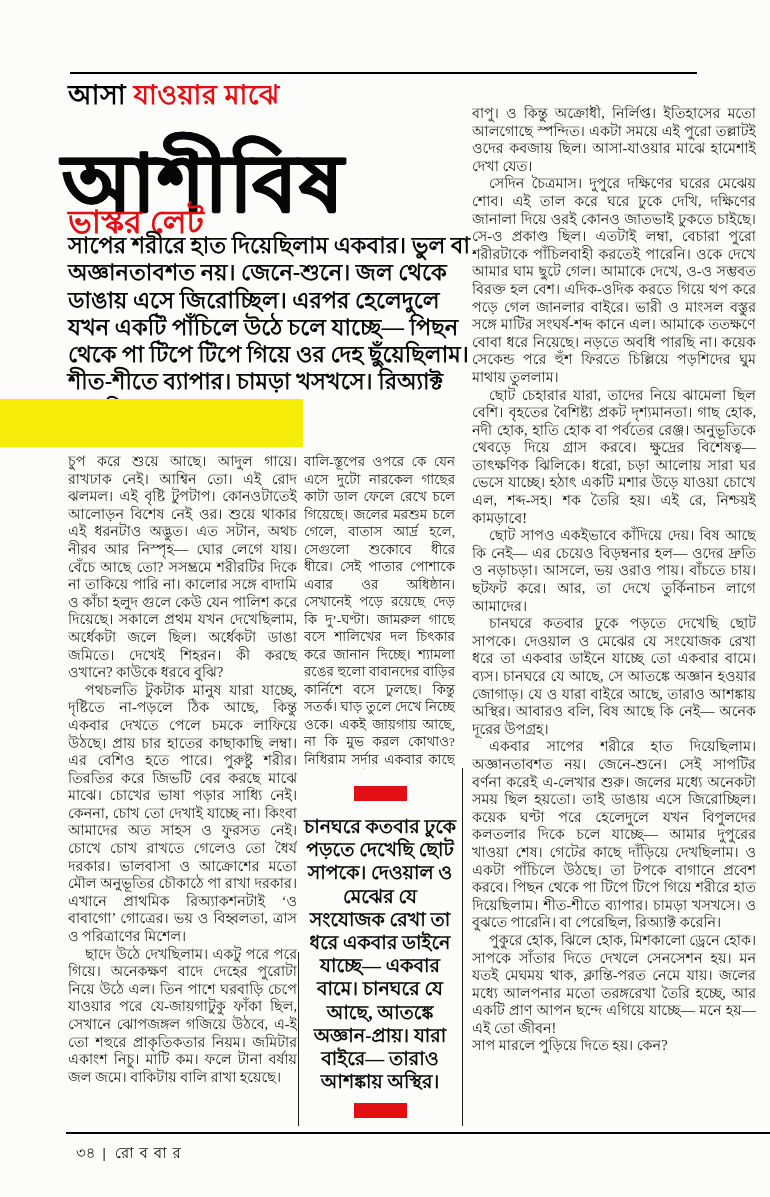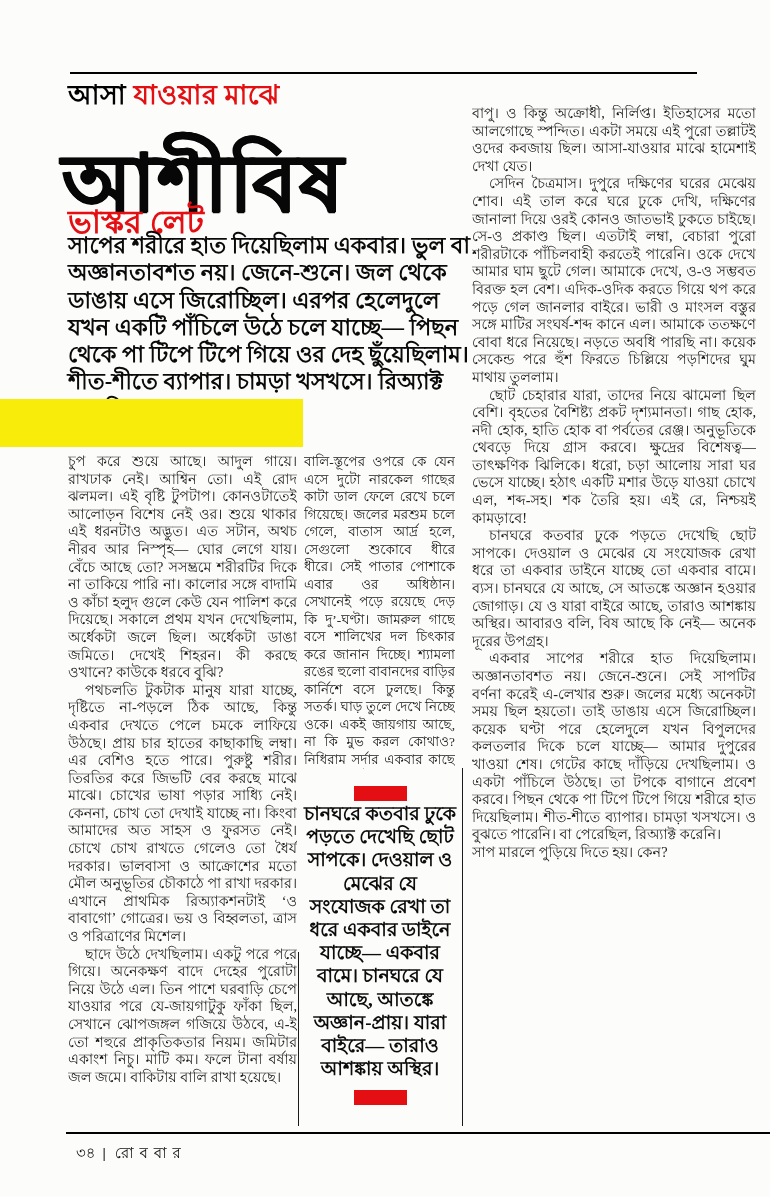--- a/index.html
+++ b/index.html
@@ -31,21 +31,21 @@
   #col2{left:304px;top:453px;width:151px;height:316px;font-size:13.4px;line-height:17.5px;}
   #col3{left:472px;top:105px;width:284px;height:1021px;}
   .col p{margin:0;padding:0;}
   .col p.indent{text-indent:17px;}
   
   #divider-col1-col2{left:298px;top:952px;width:1px;height:174px;background:#1a1a1a;}
   #divider-col2-col3{left:462px;top:768px;width:1px;height:358px;background:#1a1a1a;}
   
   #pullquote{left:301px;top:786px;width:158px;}
   .pq-bar{width:53px;height:15px;background:#e30f13;margin:0 auto;}
-  #pq-text{margin-top:1px;margin-bottom:10px;text-align:center;font-weight:bold;
+  #pq-text{margin-top:14px;margin-bottom:10px;text-align:center;font-weight:bold;
     font-size:19px;line-height:23.2px;color:#0c0c0c;}
   
   #footer-rule{left:66px;top:1132px;width:704px;height:2px;background:#000;}
   #footer{left:68px;top:1141px;font-size:15px;color:#111;white-space:nowrap;margin-left:8px;}
   #footer .sep{display:inline-block;margin:0 9px 0 7px;color:#111;font-weight:bold;}
   #footer .mag{letter-spacing:6px;}
 </style>
 </head>
 <body>
 
@@ -89,22 +89,24 @@
       <div>বাইরে— তারাও</div>
       <div>আশঙ্কায় অস্থির।</div>
     </div>
     <div class="pq-bar"></div>
   </div>
 
   <div id="col3" class="abs col">
     <p>বাপু। ও কিন্তু অক্রোধী, নির্লিপ্ত। ইতিহাসের মতো আলগোছে স্পন্দিত। একটা সময়ে এই পুরো তল্লাটই ওদের কবজায় ছিল। আসা-যাওয়ার মাঝে হামেশাই দেখা যেত।</p>
     <p class="indent">সেদিন চৈত্রমাস। দুপুরে দক্ষিণের ঘরের মেঝেয় শোব। এই তাল করে ঘরে ঢুকে দেখি, দক্ষিণের জানালা দিয়ে ওরই কোনও জাতভাই ঢুকতে চাইছে। সে-ও প্রকাণ্ড ছিল। এতটাই লম্বা, বেচারা পুরো শরীরটাকে পাঁচিলবাহী করতেই পারেনি। ওকে দেখে আমার ঘাম ছুটে গেল। আমাকে দেখে, ও-ও সম্ভবত বিরক্ত হল বেশ। এদিক-ওদিক করতে গিয়ে থপ করে পড়ে গেল জানলার বাইরে। ভারী ও মাংসল বস্তুর সঙ্গে মাটির সংঘর্ষ-শব্দ কানে এল। আমাকে ততক্ষণে বোবা ধরে নিয়েছে। নড়তে অবধি পারছি না। কয়েক সেকেন্ড পরে হুঁশ ফিরতে চিল্লিয়ে পড়শিদের ঘুম মাথায় তুললাম।</p>
     <p class="indent">ছোট চেহারার যারা, তাদের নিয়ে ঝামেলা ছিল বেশি। বৃহতের বৈশিষ্ট্য প্রকট দৃশ্যমানতা। গাছ হোক, নদী হোক, হাতি হোক বা পর্বতের রেঞ্জ। অনুভূতিকে থেবড়ে দিয়ে গ্রাস করবে। ক্ষুদ্রের বিশেষত্ব— তাৎক্ষণিক ঝিলিকে। ধরো, চড়া আলোয় সারা ঘর ভেসে যাচ্ছে। হঠাৎ একটি মশার উড়ে যাওয়া চোখে এল, শব্দ-সহ। শক তৈরি হয়। এই রে, নিশ্চয়ই কামড়াবে!</p>
+    <p class="indent">ছোট সাপও একইভাবে কাঁদিয়ে দেয়। বিষ আছে কি নেই— এর চেয়েও বিড়ম্বনার হল— ওদের দ্রুতি ও নড়াচড়া। আসলে, ভয় ওরাও পায়। বাঁচতে চায়। ছটফট করে। আর, তা দেখে তুর্কিনাচন লাগে আমাদের।</p>
     <p class="indent">চানঘরে কতবার ঢুকে পড়তে দেখেছি ছোট সাপকে। দেওয়াল ও মেঝের যে সংযোজক রেখা ধরে তা একবার ডাইনে যাচ্ছে তো একবার বামে। ব্যস। চানঘরে যে আছে, সে আতঙ্কে অজ্ঞান হওয়ার জোগাড়। যে ও যারা বাইরে আছে, তারাও আশঙ্কায় অস্থির। আবারও বলি, বিষ আছে কি নেই— অনেক দূরের উপগ্রহ।</p>
     <p class="indent">একবার সাপের শরীরে হাত দিয়েছিলাম। অজ্ঞানতাবশত নয়। জেনে-শুনে। সেই সাপটির বর্ণনা করেই এ-লেখার শুরু। জলের মধ্যে অনেকটা সময় ছিল হয়তো। তাই ডাঙায় এসে জিরোচ্ছিল। কয়েক ঘণ্টা পরে হেলেদুলে যখন বিপুলদের কলতলার দিকে চলে যাচ্ছে— আমার দুপুরের খাওয়া শেষ। গেটের কাছে দাঁড়িয়ে দেখছিলাম। ও একটা পাঁচিলে উঠছে। তা টপকে বাগানে প্রবেশ করবে। পিছন থেকে পা টিপে টিপে গিয়ে শরীরে হাত দিয়েছিলাম। শীত-শীতে ব্যাপার। চামড়া খসখসে। ও বুঝতে পারেনি। বা পেরেছিল, রিঅ্যাক্ট করেনি।</p>
+    <p class="indent">পুকুরে হোক, ঝিলে হোক, মিশকালো ড্রেনে হোক। সাপকে সাঁতার দিতে দেখলে সেনসেশন হয়। মন যতই মেঘময় থাক, ক্লান্তি-পরত নেমে যায়। জলের মধ্যে আলপনার মতো তরঙ্গরেখা তৈরি হচ্ছে, আর একটি প্রাণ আপন ছন্দে এগিয়ে যাচ্ছে— মনে হয়— এই তো জীবন!</p>
     <p>সাপ মারলে পুড়িয়ে দিতে হয়। কেন?</p>
   </div>
 
   <div id="divider-col1-col2" class="abs"></div>
   <div id="divider-col2-col3" class="abs"></div>
 
   <div id="footer-rule" class="abs"></div>
   <div id="footer" class="abs"><span>৩৪</span><span class="sep">|</span><span class="mag">রোববার</span></div>
 
 </div>

